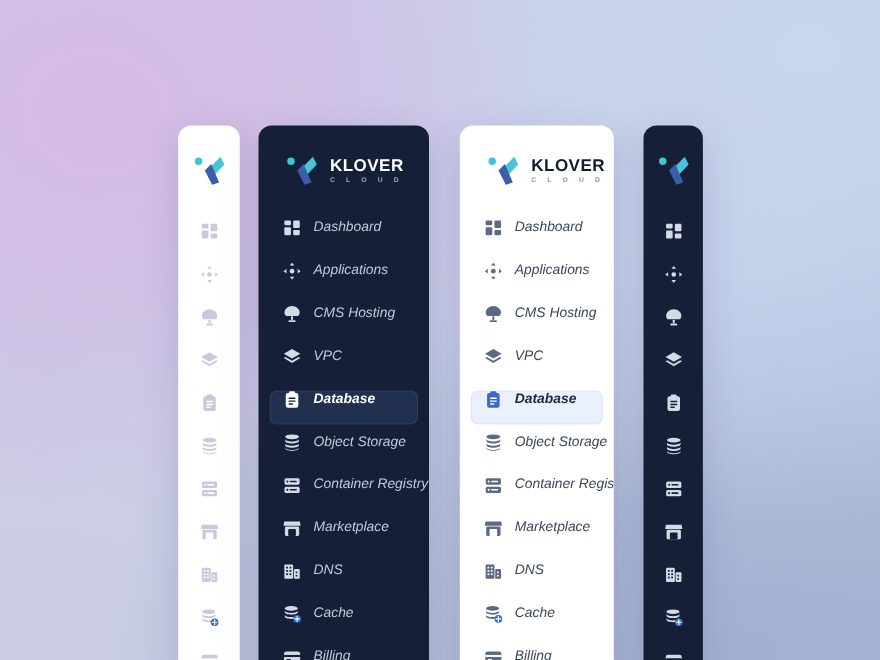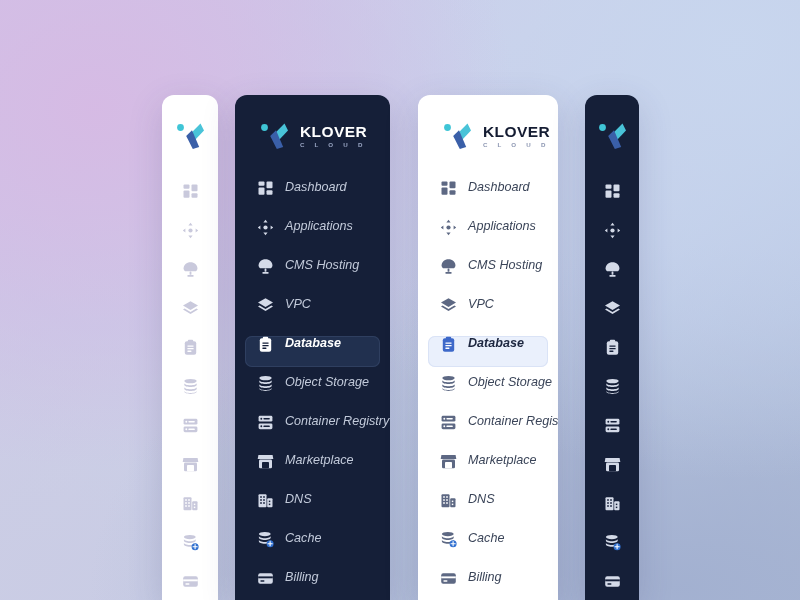--- a/index.html
+++ b/index.html
@@ -8,21 +8,21 @@
     font-family: "Liberation Sans", sans-serif;
     background:
       radial-gradient(ellipse 70% 80% at 12% 18%, rgba(214,186,228,0.95) 0%, rgba(206,190,230,0.55) 45%, rgba(206,196,230,0) 75%),
       radial-gradient(ellipse 80% 90% at 92% 8%, rgba(200,214,238,0.98) 0%, rgba(198,212,238,0.5) 50%, rgba(200,212,238,0) 80%),
       radial-gradient(ellipse 90% 70% at 85% 98%, rgba(162,176,208,0.95) 0%, rgba(170,184,212,0.45) 50%, rgba(175,188,214,0) 82%),
       radial-gradient(ellipse 80% 70% at 5% 95%, rgba(202,204,228,0.9) 0%, rgba(202,206,228,0.4) 55%, rgba(204,208,228,0) 85%),
       linear-gradient(135deg, #d6c2e6 0%, #cdcfe8 40%, #bfcbe6 65%, #a9b6d4 100%);
     position: relative;
   }
 
-  .stage { position: absolute; inset: 0; }
+  .stage { position: absolute; inset: 0; margin-top: 19px; }
 
   
   .panel {
     position: absolute;
     top: 95px;
     height: 505px;
     border-radius: 12px 12px 0 0;
     box-shadow: 0 10px 34px rgba(60,60,110,0.18);
     overflow: hidden;
     display: flex;

